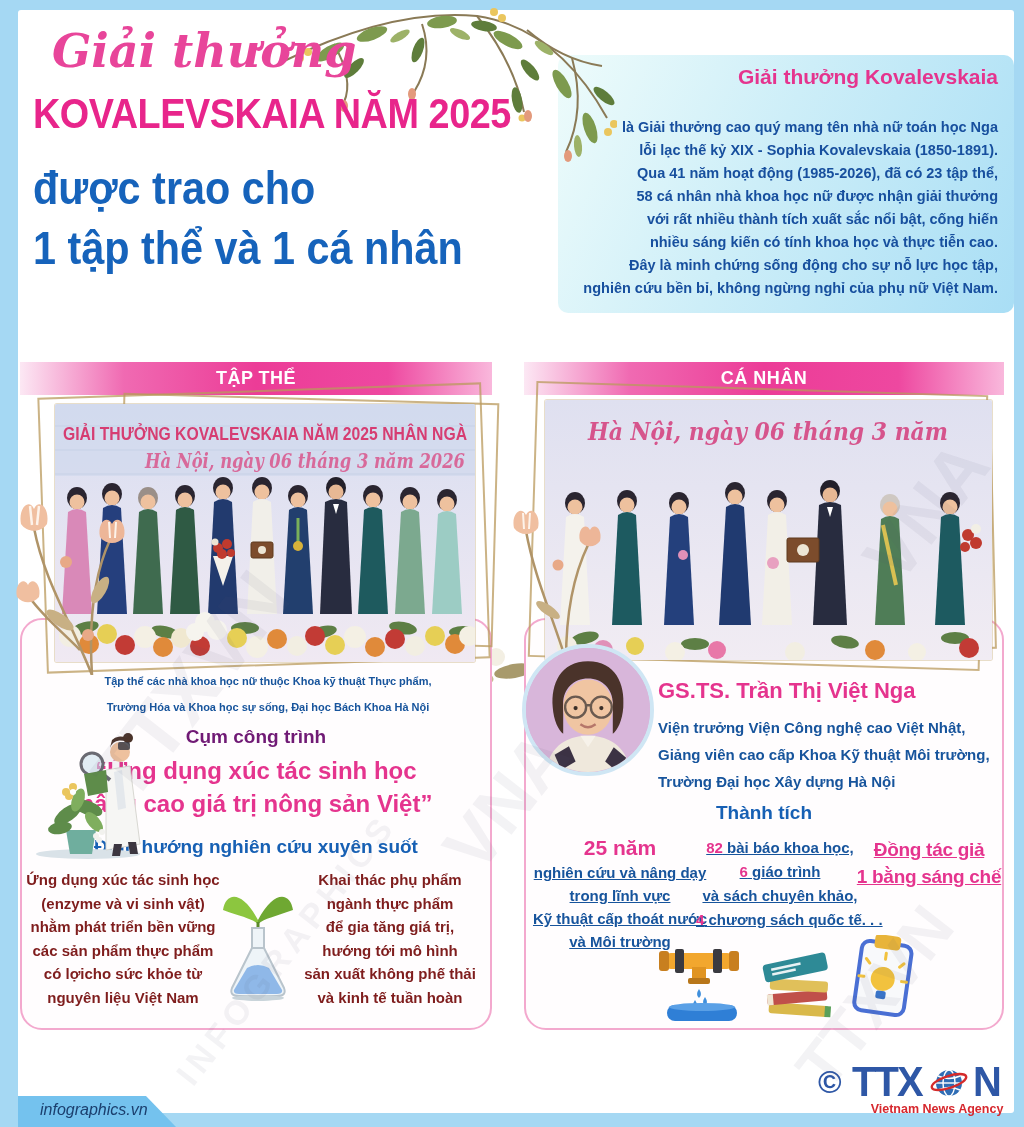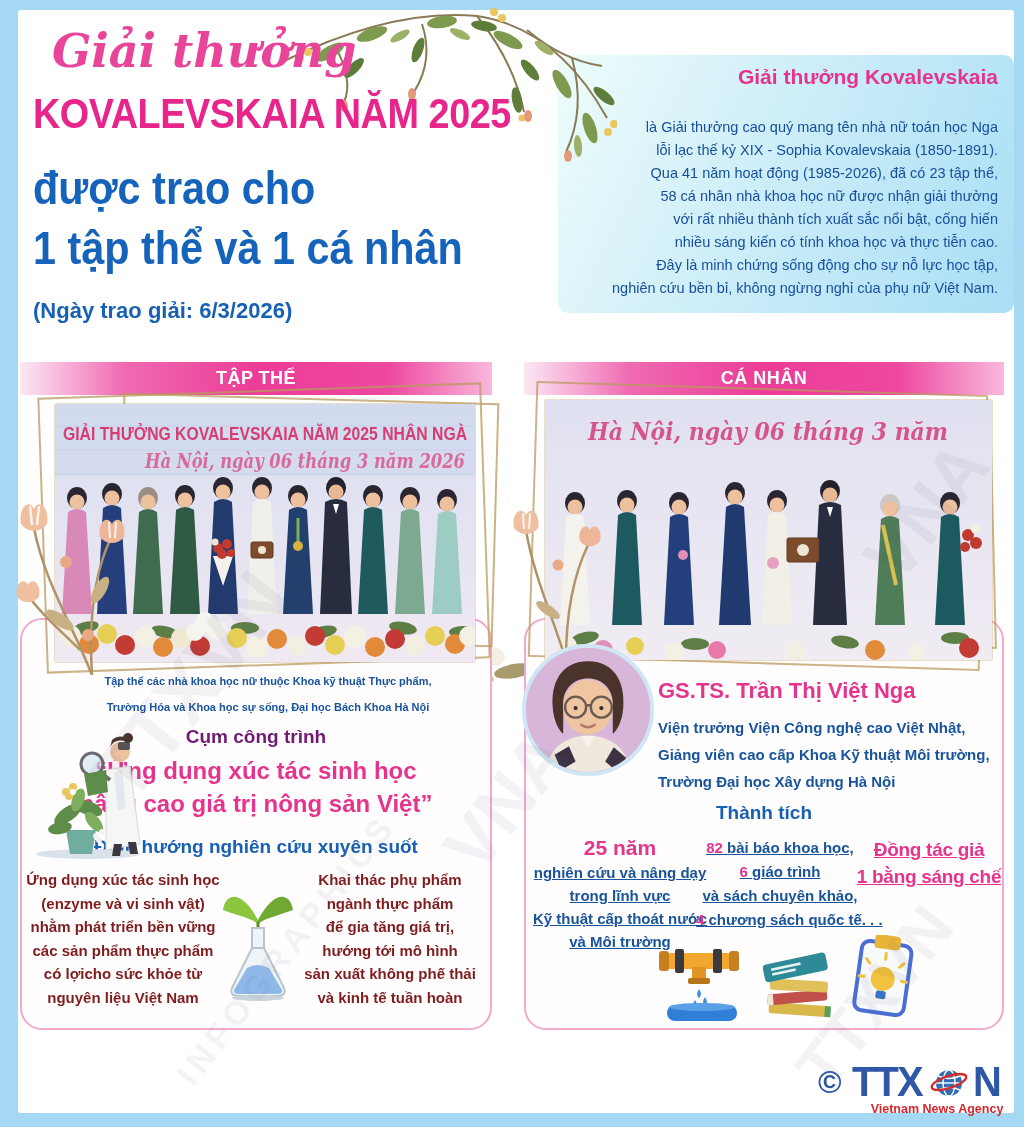--- a/index.html
+++ b/index.html
@@ -11,21 +11,21 @@
   .title-script{position:absolute;left:52px;top:24px;font-family:"DejaVu Serif",serif;font-style:italic;font-weight:bold;font-size:46px;color:#e8459a;z-index:3;}
   .title-main{position:absolute;left:33px;top:90px;font-size:42px;font-weight:bold;color:#e8258b;transform:scaleX(.9);transform-origin:left;white-space:nowrap;letter-spacing:-.5px;z-index:3;}
   .title-sub1{position:absolute;left:33px;top:160px;font-size:47px;font-weight:bold;color:#1663bb;transform:scaleX(.88);transform-origin:left;white-space:nowrap;z-index:3;}
   .title-sub2{position:absolute;left:33px;top:220px;font-size:47px;font-weight:bold;color:#1663bb;transform:scaleX(.88);transform-origin:left;white-space:nowrap;z-index:3;}
   .date-note{position:absolute;left:33px;top:298px;font-size:22px;font-weight:bold;color:#1760b4;z-index:3;}
 
   .about-box{position:absolute;left:558px;top:55px;width:456px;height:258px;border-radius:10px;
     background:linear-gradient(115deg,#eefcfb 0%,#cdeef8 45%,#a9def5 100%);
     padding:10px 16px 0 6px;box-sizing:border-box;text-align:right;z-index:2;}
   .about-head{font-size:21px;font-weight:bold;color:#e5348e;margin-bottom:7px;}
-  .about-body{font-size:14.5px;font-weight:normal;color:#174f9e;line-height:23px;margin-top:27px;}
+  .about-body{font-size:14.5px;font-weight:bold;color:#174f9e;line-height:23px;margin-top:27px;}
 
   
   .sec-bar{position:absolute;top:362px;height:33px;display:flex;align-items:center;justify-content:center;
     color:#fff;font-weight:bold;font-size:18px;letter-spacing:.5px;z-index:3;
     background:linear-gradient(90deg,#fce8f4 0%,#f06ab2 22%,#ec3c97 50%,#ee48a0 78%,#f9b8dc 100%);}
   .bar-left{left:20px;width:472px;}
   .bar-right{left:524px;width:480px;}
 
   
   .card{position:absolute;top:618px;height:412px;background:#fffdfe;border:2px solid #f3a9ce;border-radius:22px;box-sizing:border-box;z-index:2;}
@@ -130,21 +130,20 @@
       <ellipse cx="256" cy="116" rx="4" ry="6"></ellipse>
       <ellipse cx="72" cy="106" rx="4" ry="6"></ellipse>
       <ellipse cx="296" cy="156" rx="4" ry="6"></ellipse>
     </g>
   </svg>
 
   <div class="title-script">Giải thưởng</div>
   <div class="title-main">KOVALEVSKAIA NĂM 2025</div>
   <div class="title-sub1">được trao cho</div>
   <div class="title-sub2">1 tập thể và 1 cá nhân</div>
-  <div class="date-note">(Ngày trao giải: 6/3/2026)</div>
 
   <div class="about-box">
     <div class="about-head">Giải thưởng Kovalevskaia</div>
     <div class="about-body">là Giải thưởng cao quý mang tên nhà nữ toán học Nga<br>lỗi lạc thế kỷ XIX - Sophia Kovalevskaia (1850-1891).<br>Qua 41 năm hoạt động (1985-2026), đã có 23 tập thể,<br>58 cá nhân nhà khoa học nữ được nhận giải thưởng<br>với rất nhiều thành tích xuất sắc nổi bật, cống hiến<br>nhiều sáng kiến có tính khoa học và thực tiễn cao.<br>Đây là minh chứng sống động cho sự nỗ lực học tập,<br>nghiên cứu bền bỉ, không ngừng nghỉ của phụ nữ Việt Nam.</div>
   </div>
 
   <div class="sec-bar bar-left">TẬP THỂ</div>
   <div class="sec-bar bar-right">CÁ NHÂN</div>
 
   <svg class="garland" style="left:170px;top:615px;" width="440" height="85" viewBox="0 0 440 85">
@@ -591,20 +590,23 @@
       <rect x="26" y="56" width="10" height="8" rx="2" fill="#3a74c8"></rect>
     </g>
   </svg>
 
   <div class="watermark" style="left:60px;top:640px;font-size:80px;transform:rotate(-52deg);">TTXVN</div>
   <div class="watermark" style="left:430px;top:760px;font-size:72px;transform:rotate(-52deg);">VNA</div>
   <div class="watermark" style="left:120px;top:930px;font-size:34px;letter-spacing:6px;transform:rotate(-52deg);">INFOGRAPHICS</div>
   <div class="watermark" style="left:770px;top:960px;font-size:64px;transform:rotate(-52deg);">TTXVN</div>
   <div class="watermark" style="left:850px;top:470px;font-size:72px;transform:rotate(-52deg);">VNA</div>
 
+  <div class="site-banner">
+    <a class="site-text">infographics.vn</a>
+  </div>
   <div class="copyright-row">
     <span class="copy-sym">©</span>
     <span class="logo-txt">TTX</span>
     <svg width="40" height="38" viewBox="0 0 40 38" style="margin:0 -6px;">
       <circle cx="20" cy="20" r="13" fill="#2f6db5"></circle>
       <g stroke="#ffffff" stroke-width="1.4" fill="none">
         <ellipse cx="20" cy="20" rx="6" ry="13"></ellipse>
         <line x1="7" y1="20" x2="33" y2="20"></line>
         <path d="M9,13 Q20,18 31,13"></path>
           <path d="M9,27 Q20,22 31,27"></path>

